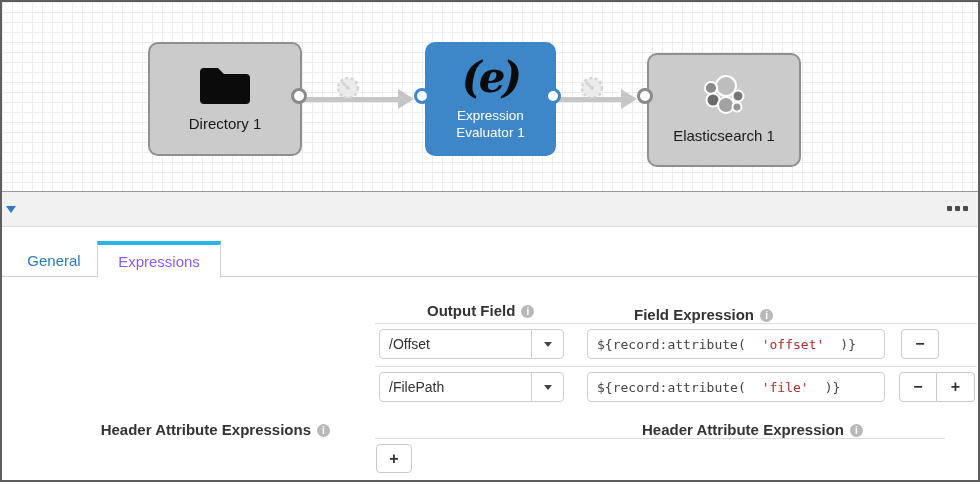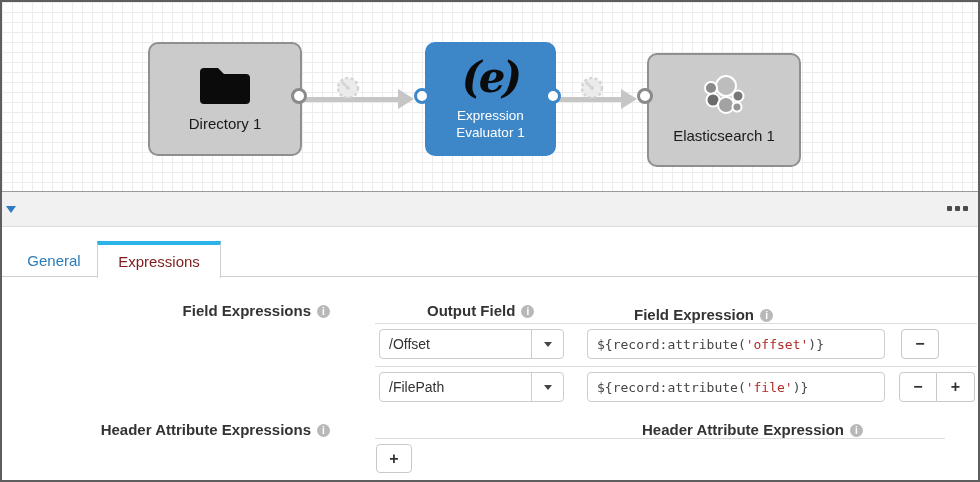--- a/index.html
+++ b/index.html
@@ -35,40 +35,40 @@
   .more-dots { position:absolute; right:10px; top:14px; display:flex; gap:3px; }
   .more-dots i { width:5px; height:5px; background:#4b4b4b; border-radius:1px; display:block; }
 
   
   .tabs { position:relative; height:50px; background:#fff; }
   .tabs::after { content:""; position:absolute; left:0; right:0; bottom:0; border-bottom:1px solid #cfcfcf; }
   .tab-general { position:absolute; left:12px; bottom:8px; width:80px; text-align:center;
     color:#2a7cb8; font-size:15px; cursor:pointer; }
   .tab-active { position:absolute; left:95px; bottom:-1px; width:124px; height:37px; background:#fff;
     border:1px solid #cfcfcf; border-bottom:none; border-top:4px solid #2bb3e8; z-index:3;
-    display:flex; align-items:center; justify-content:center; font-size:15px; color:#7f1d1d; }
+    display:flex; align-items:center; justify-content:center; font-size:15px; color:#8b5cf6; }
 
   
   .form { position:relative; height:204px; background:#fff; font-size:15px; color:#333; }
   .sec-label { position:absolute; left:0; width:328px; text-align:right; font-weight:bold; }
   .col-head { position:absolute; font-weight:bold; white-space:nowrap;margin-left:47px; }
   .info { display:inline-block; width:13px; height:13px; border-radius:50%; background:#b8b8b8;
     color:#fff; font-size:10px; font-weight:bold; line-height:13px; text-align:center;
     margin-left:6px; vertical-align:1px; }
   .rule { position:absolute; height:1px; background:#ddd; }
   .combo { position:absolute; width:185px; height:30px; border:1px solid #ccc; border-radius:4px;
     background:#fff; display:flex; align-items:center; }
   .combo-text { flex:1; padding-left:9px; font-size:14px; color:#333; }
   .combo-caret-btn { width:32px; height:100%; border-left:1px solid #ccc; display:flex;
     align-items:center; justify-content:center; cursor:pointer; }
   .combo-caret-btn b { width:0; height:0; border-left:4px solid transparent;
     border-right:4px solid transparent; border-top:5px solid #444; }
   .expr { position:absolute; width:298px; height:30px; border:1px solid #ccc; border-radius:4px;
     background:#fff; display:flex; align-items:center; padding-left:9px;
-    font-family:"DejaVu Sans Mono", monospace; font-size:13px; color:#444; white-space:pre; }
+    font-family:"DejaVu Sans Mono", monospace; font-size:13px; color:#444; white-space:pre;gap:16px; }
   .expr .str { color:#b22b27; }
   .btn { position:absolute; height:30px; background:#fff; border:1px solid #c9c9c9; border-radius:4px;
     color:#333; font-size:16px; font-weight:bold; text-align:center; line-height:27px; cursor:pointer; }
   .btn-group { position:absolute; height:30px; display:flex; }
   .btn-group .btn { position:static; border-radius:0; width:38px; }
   .btn-group .btn:first-child { border-radius:4px 0 0 4px; }
   .btn-group .btn:last-child { border-radius:0 4px 4px 0; border-left:none; }
 </style>
 </head>
 <body>
@@ -135,23 +135,20 @@
       </div>
   </div>
 
   <div class="tabs">
     <div class="tab-general">General</div>
     <div class="tab-active">Expressions</div>
   </div>
 
   <div class="form">
 
-    <div class="sec-label" style="top:25px;">
-      <span>Field Expressions</span><span class="info">i</span>
-    </div>
     <div class="col-head" style="left:378px; top:25px;">
       <span>Output Field</span><span class="info">i</span>
     </div>
     <div class="col-head" style="left:585px; top:29px;">
       <span>Field Expression</span><span class="info">i</span>
     </div>
     <div class="rule" style="left:373px; top:46px; width:602px;"></div>
 
     <div class="combo" style="left:377px; top:52px;">
       <span class="combo-text">/Offset</span>

